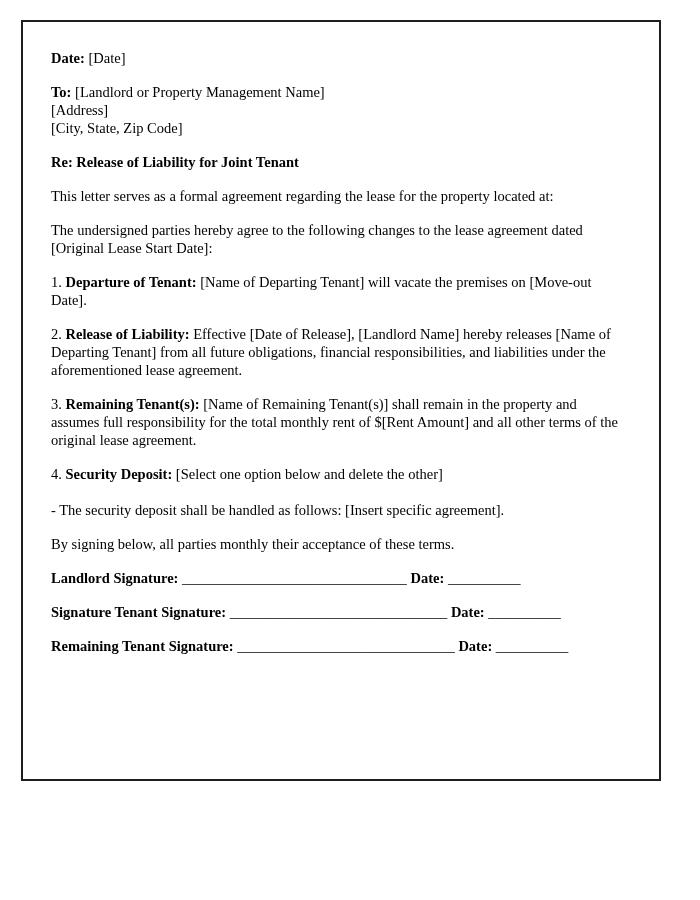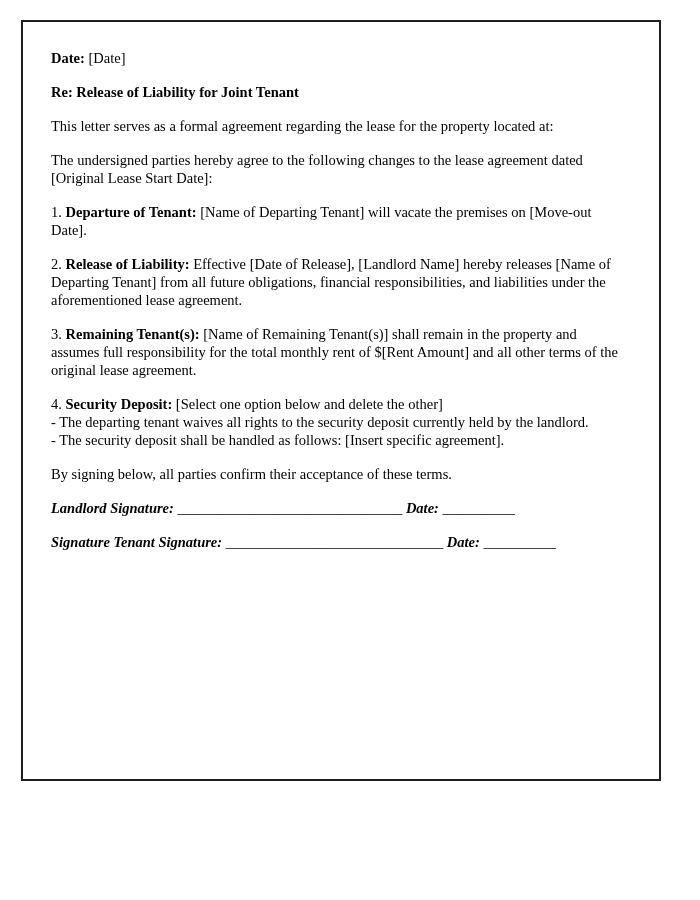--- a/index.html
+++ b/index.html
@@ -31,37 +31,42 @@
     line-height: 18px;
   }
   .page-inner p {
     margin: 0 8px 16px 0;
   }
   strong {
     font-weight: 700;
   }
   .sig-row {
     white-space: nowrap;
-    font-style: italic;
   }
   .sig-line {
     letter-spacing: 0;
   }
 </style>
 </head>
 <body>
 
 <div class="page-frame">
   <div class="page-inner">
 
     <p>
       <strong>Date:</strong>
       <span>[Date]</span>
     </p>
 
+    <p>
+      <strong>To:</strong>
+      <span>[Landlord or Property Management Name]</span><br>
+      <span>[Address]</span><br>
+      <span>[City, State, Zip Code]</span>
+    </p>
 
     <p>
       <strong>Re: Release of Liability for Joint Tenant</strong>
     </p>
 
 
     <p>This letter serves as a formal agreement regarding the lease for the property located at:</p>
 
 
     <p>The undersigned parties hereby agree to the following changes to the lease agreement dated [Original Lease Start Date]:</p>
@@ -81,35 +86,41 @@
     <p class="clause">
       <span>3.</span>
       <strong>Remaining Tenant(s):</strong>
       <span>[Name of Remaining Tenant(s)] shall remain in the property and assumes full responsibility for the total monthly rent of $[Rent Amount] and all other terms of the original lease agreement.</span>
     </p>
 
     <p class="clause">
       <span>4.</span>
       <strong>Security Deposit:</strong>
       <span>[Select one option below and delete the other]</span><br>
-      <span>- The departing tenant waives all rights to the security deposit currently held by the landlord.</span><br>
+      <br>
       <span>- The security deposit shall be handled as follows: [Insert specific agreement].</span>
     </p>
 
-    <p>By signing below, all parties confirm their acceptance of these terms.</p>
+    <p>By signing below, all parties monthly their acceptance of these terms.</p>
 
     <p class="sig-row">
       <strong>Landlord Signature:</strong>
       <span class="sig-line">_______________________________</span>
       <strong>Date:</strong>
       <span class="sig-line">__________</span>
     </p>
 
     <p class="sig-row">
       <strong>Signature Tenant Signature:</strong>
       <span class="sig-line">______________________________</span>
       <strong>Date:</strong>
       <span class="sig-line">__________</span>
     </p>
 
+    <p class="sig-row">
+      <strong>Remaining Tenant Signature:</strong>
+      <span class="sig-line">______________________________</span>
+      <strong>Date:</strong>
+      <span class="sig-line">__________</span>
+    </p>
 
   </div>
 </div>
 
 </body></html>

